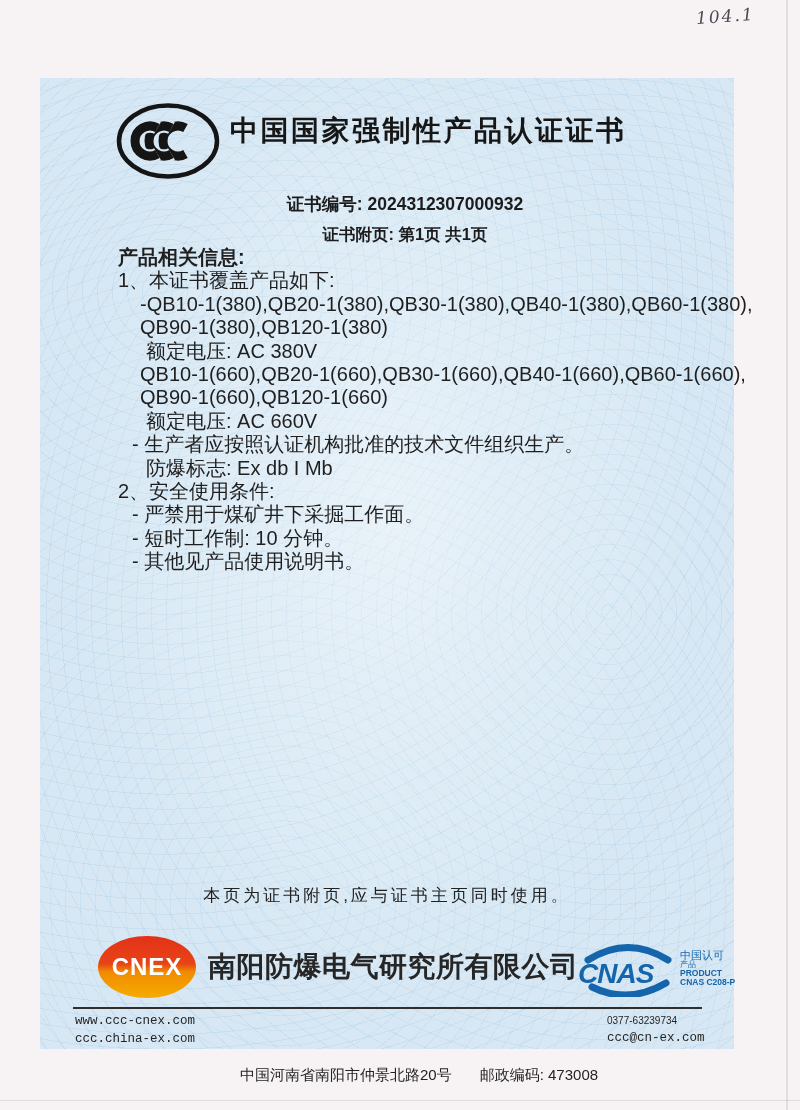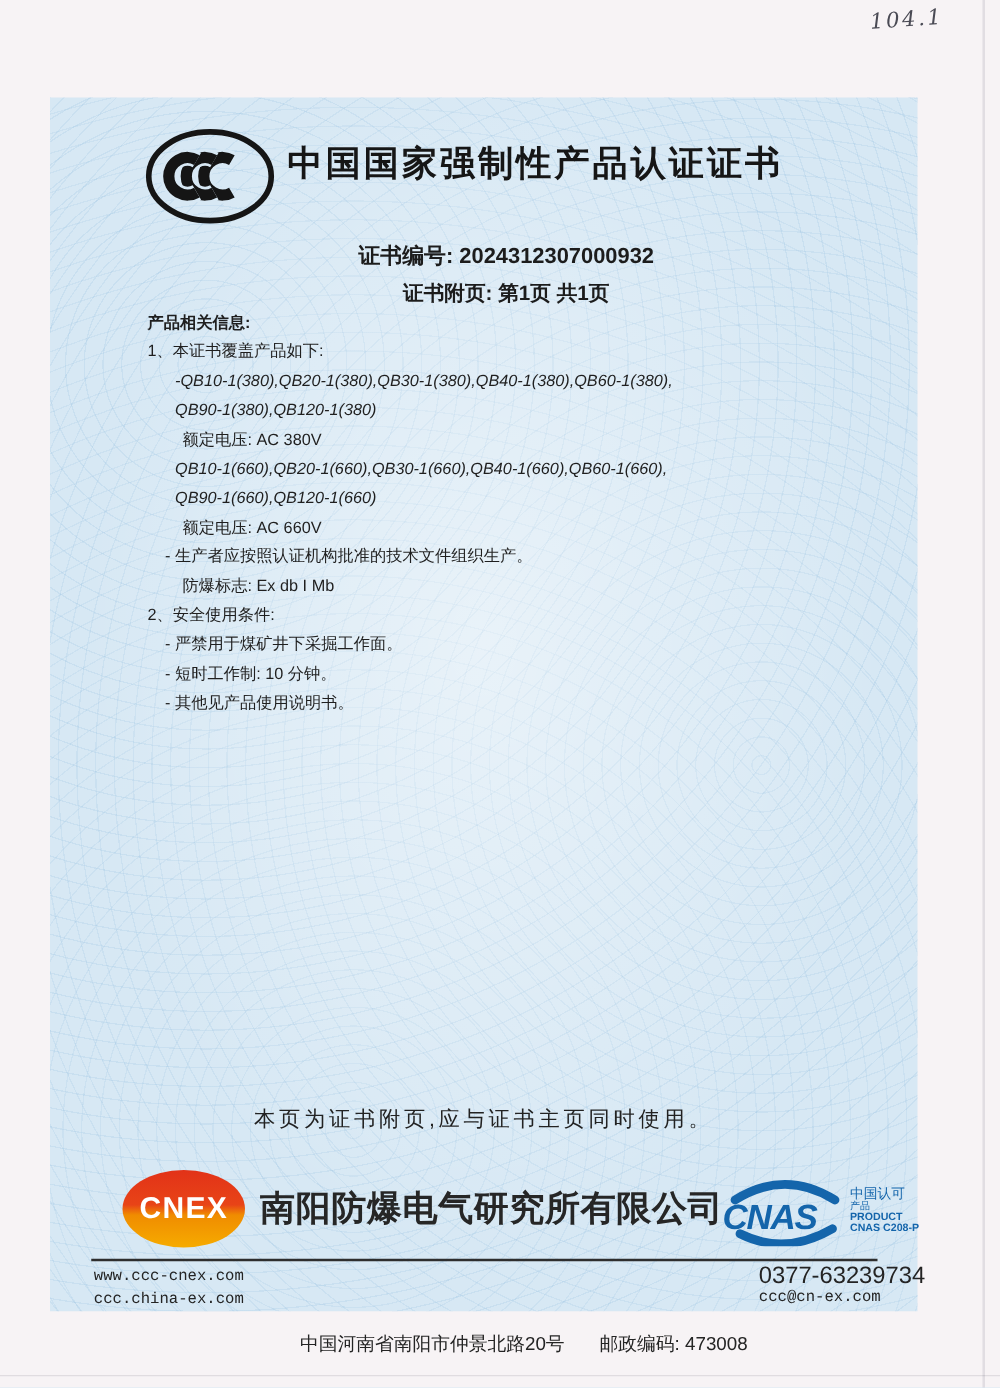--- a/index.html
+++ b/index.html
@@ -29,25 +29,25 @@
   
   .ccc-logo{position:absolute;left:76px;top:24px;width:104px;height:78px;}
   .cert-title{
     position:absolute;left:190px;top:34px;
     font-size:28px;font-weight:bold;letter-spacing:2.5px;color:#161616;white-space:nowrap;
   }
   .cert-line{position:absolute;left:0;width:100%;text-align:center;font-weight:bold;white-space:nowrap;}
   .cert-no-line{top:114px;font-size:17.5px;transform:translateX(18px);}
   .cert-page-line{top:146px;font-size:16.5px;transform:translateX(18px);}
   
-  .content{position:absolute;left:78px;top:168px;width:580px;font-size:13px;line-height:23.4px;color:#1f1f1f;}
+  .content{position:absolute;left:78px;top:168px;width:580px;font-size:20px;line-height:23.4px;color:#1f1f1f;}
   .line{white-space:nowrap;}
   .bold{font-weight:bold;}
   .ind1{margin-left:14px;}
-  .ind2{margin-left:22px;font-style:italic;}
+  .ind2{margin-left:22px;}
   .ind3{margin-left:28px;}
   
   .attach-note{
     position:absolute;left:0;top:806px;width:100%;text-align:center;
     font-size:17px;letter-spacing:3px;color:#222;white-space:nowrap;
   }
   
   .cnex-logo{
     position:absolute;left:58px;top:858px;width:98px;height:62px;border-radius:50%;
     background:linear-gradient(180deg,#e23218 0%,#e84417 45%,#f08c00 58%,#f6ab00 100%);
@@ -64,21 +64,21 @@
   .cnas-side .s1{font-size:11px;}
   .cnas-side .s2{font-size:8px;}
   .cnas-side .s3{font-size:8.5px;font-weight:bold;}
   .cnas-side .s4{font-size:8.5px;font-weight:bold;}
   
   .footer-rule{position:absolute;left:33px;top:929px;width:629px;border-top:2px solid #2e2e2e;}
   .footer-websites{position:absolute;left:35px;top:935px;font-family:"Liberation Mono","DejaVu Sans Mono",monospace;font-size:12.5px;line-height:17.5px;color:#242424;white-space:nowrap;}
   .footer-center{position:absolute;left:200px;top:988px;font-size:15px;color:#242424;white-space:nowrap;}
   .footer-center .gap{display:inline-block;width:28px;}
   .footer-right{position:absolute;left:567px;top:934px;color:#242424;white-space:nowrap;}
-  .footer-right .phone{font-size:19px;line-height:18px;}
+  .footer-right .phone{font-size:10px;line-height:18px;}
   .footer-right .email{font-family:"Liberation Mono","DejaVu Sans Mono",monospace;font-size:12.5px;line-height:17px;}
 </style>
 </head>
 <body>
 
 <div class="handwritten">104.1</div>
 <div class="scan-vline"></div>
 <div class="scan-hline"></div>
 
 <div class="page">

